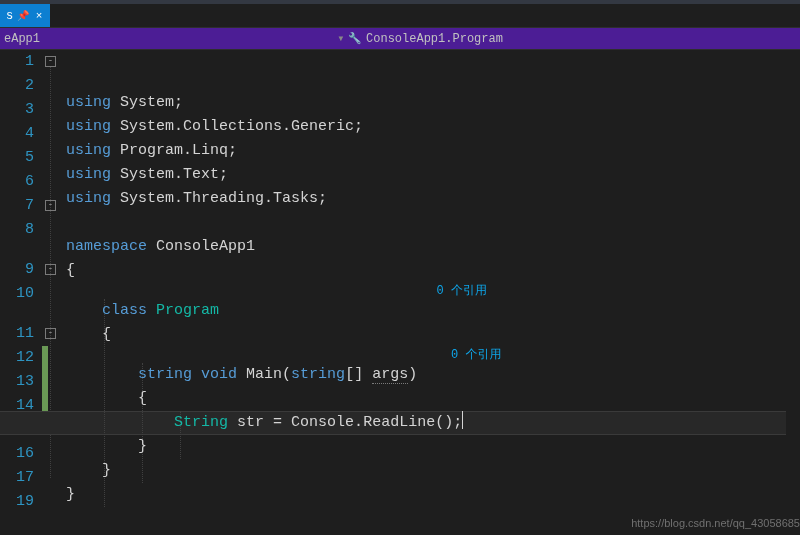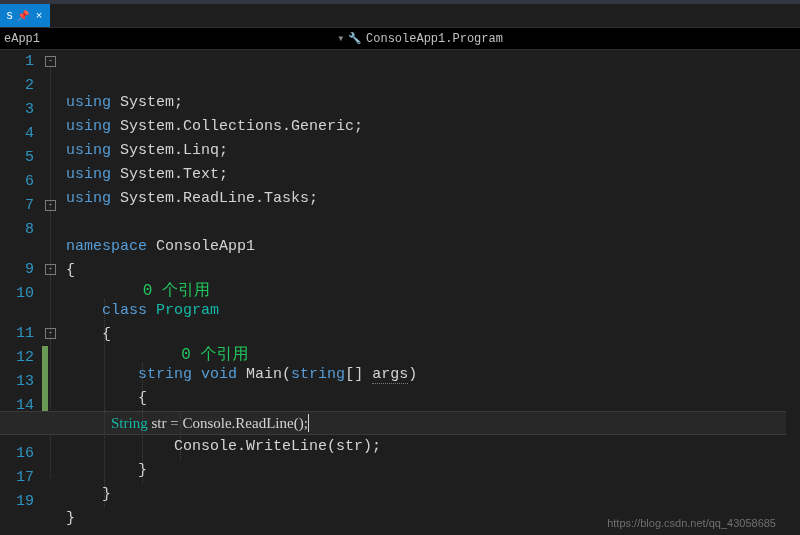--- a/index.html
+++ b/index.html
@@ -33,21 +33,21 @@
   }
   .tab .close {
     font-size: 11px;
     padding: 0 2px;
     cursor: pointer;
   }
 
   
   .context-bar {
     height: 22px;
-    background: #000000;
+    background: #4c1d95;
     border-bottom: 1px solid #2e2e2e;
     display: flex;
     align-items: center;
     color: #c0c0c0;
     font-size: 12px;
   }
   .context-left {
     padding-left: 4px;
     flex: 0 0 auto;
   }
@@ -109,24 +109,25 @@
   }
   .row {
     height: 24px;
     line-height: 24px;
     white-space: pre;
     position: relative;
   }
   .codelens {
     height: 16px;
     line-height: 16px;
-    font-size: 16px;
-    color: #22c55e;
+    font-size: 12px;
+    color: #0ea5e9;
     white-space: pre;
     cursor: pointer;
+    text-align: center;
   }
   .kw { color: #569cd6; }       
   .type { color: #14b8a6; }     
   .plain { color: #d4d4d4; }    
   .punct { color: #d4d4d4; }
   .str-dotted { color: #d4d4d4; border-bottom: 1px dotted #7a7a7a; }
 
   
   .change-bar {
     position: absolute;
@@ -159,21 +160,21 @@
   
   .guide {
     position: absolute;
     width: 0;
     border-left: 1px dotted #404040;
   }
 
   .watermark {
     position: absolute;
     bottom: 6px;
-    right: 24px;
+    right: 0;
     color: #707070;
     font-size: 11px;
     font-family: Arial, sans-serif;
   }
 
   
   .scroll {
     position: absolute;
     right: 0;
     top: 46px;
@@ -239,36 +240,35 @@
   <div class="code-col">
 
     <div class="current-line-bg" style="top:calc(24px*12 + 16px*2);left:-66px;"></div>
 
     <div class="guide" style="left:38px;top:calc(24px*8 + 16px);height:calc(24px*8 + 16px);"></div>
     <div class="guide" style="left:76px;top:calc(24px*10 + 16px*2);height:calc(24px*5);"></div>
     <div class="guide" style="left:114px;top:calc(24px*12 + 16px*2);height:calc(24px*2);"></div>
 
     <div class="row"><span class="kw">using</span><span class="plain"> </span><span class="plain">System</span><span class="punct">;</span></div>
     <div class="row"><span class="kw">using</span><span class="plain"> </span><span class="plain">System.Collections.Generic</span><span class="punct">;</span></div>
-    <div class="row"><span class="kw">using</span><span class="plain"> </span><span class="plain">System.Linq</span><span class="punct">;</span></div>
+    <div class="row"><span class="kw">using</span><span class="plain"> </span><span class="plain">Program.Linq</span><span class="punct">;</span></div>
     <div class="row"><span class="kw">using</span><span class="plain"> </span><span class="plain">System.Text</span><span class="punct">;</span></div>
-    <div class="row"><span class="kw">using</span><span class="plain"> </span><span class="plain">System.ReadLine.Tasks</span><span class="punct">;</span></div>
+    <div class="row"><span class="kw">using</span><span class="plain"> </span><span class="plain">System.Threading.Tasks</span><span class="punct">;</span></div>
     <div class="row"></div>
     <div class="row"><span class="kw">namespace</span><span class="plain"> </span><span class="plain">ConsoleApp1</span></div>
     <div class="row"><span class="punct">{</span></div>
 
     <div class="codelens">        <span>0 个引用</span></div>
     <div class="row"><span class="plain">    </span><span class="kw">class</span><span class="plain"> </span><span class="type">Program</span></div>
     <div class="row"><span class="plain">    </span><span class="punct">{</span></div>
 
     <div class="codelens">            <span>0 个引用</span></div>
     <div class="row"><span class="plain">        </span><span class="kw">string</span><span class="plain"> </span><span class="kw">void</span><span class="plain"> </span><span class="plain">Main</span><span class="punct">(</span><span class="kw">string</span><span class="plain">[] </span><span class="str-dotted">args</span><span class="punct">)</span></div>
     <div class="row"><span class="plain">        </span><span class="punct">{</span></div>
-    <div class="row" style="position:relative;z-index:1;font-family:Liberation Serif, serif;"><span class="plain">            </span><span class="type">String</span><span class="plain"> </span><span class="plain">str</span><span class="plain"> = </span><span class="plain">Console</span><span class="punct">.</span><span class="plain">ReadLine</span><span class="punct">();</span><span class="caret"></span></div>
-    <div class="row"><span class="plain">            </span><span class="plain">Console</span><span class="punct">.</span><span class="plain">WriteLine</span><span class="punct">(</span><span class="plain">str</span><span class="punct">);</span></div>
+    <div class="row" style="position:relative;z-index:1;"><span class="plain">            </span><span class="type">String</span><span class="plain"> </span><span class="plain">str</span><span class="plain"> = </span><span class="plain">Console</span><span class="punct">.</span><span class="plain">ReadLine</span><span class="punct">();</span><span class="caret"></span></div>
     <div class="row"><span class="plain">        </span><span class="punct">}</span></div>
     <div class="row"><span class="plain">    </span><span class="punct">}</span></div>
     <div class="row"><span class="punct">}</span></div>
     <div class="row"></div>
   </div>
 
   <div class="scroll"></div>
 </div>
 
 <div class="watermark">https://blog.csdn.net/qq_43058685</div>

